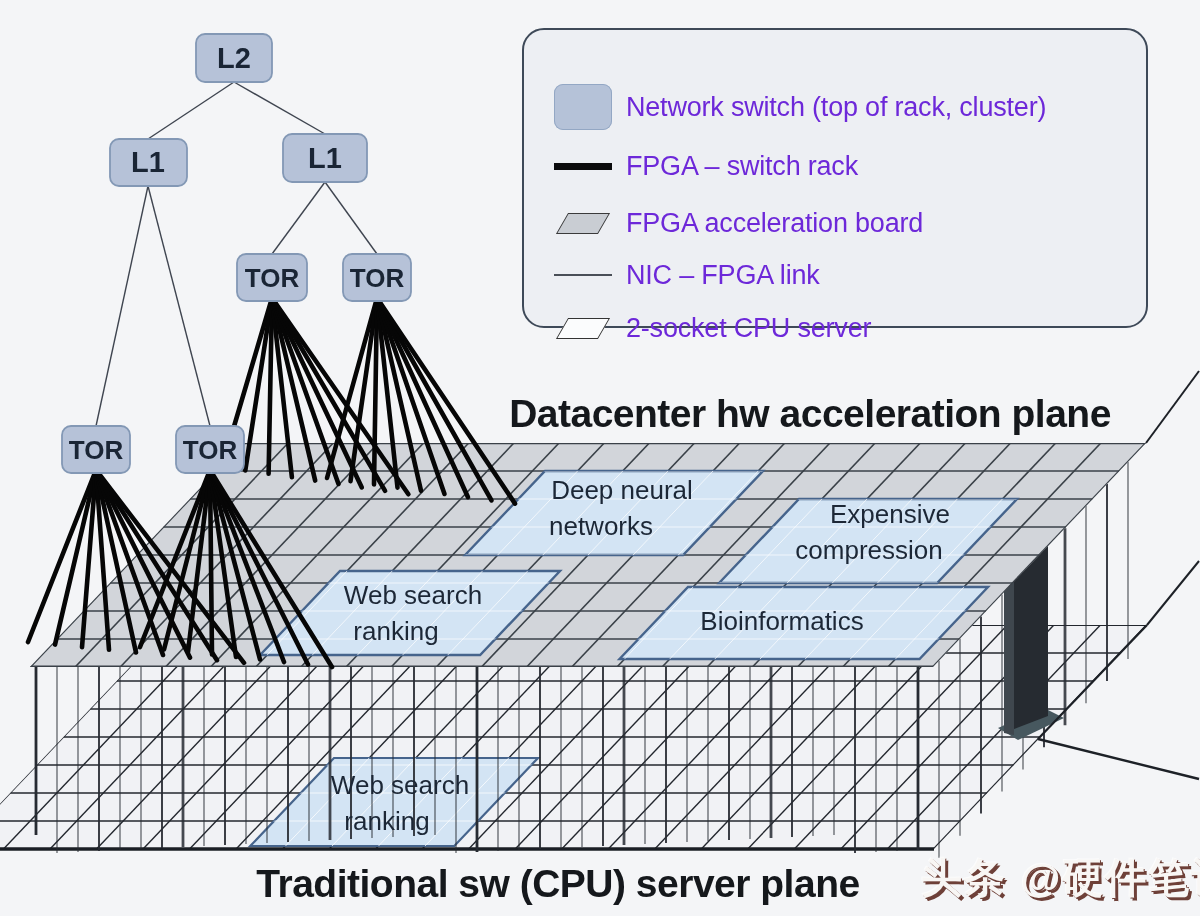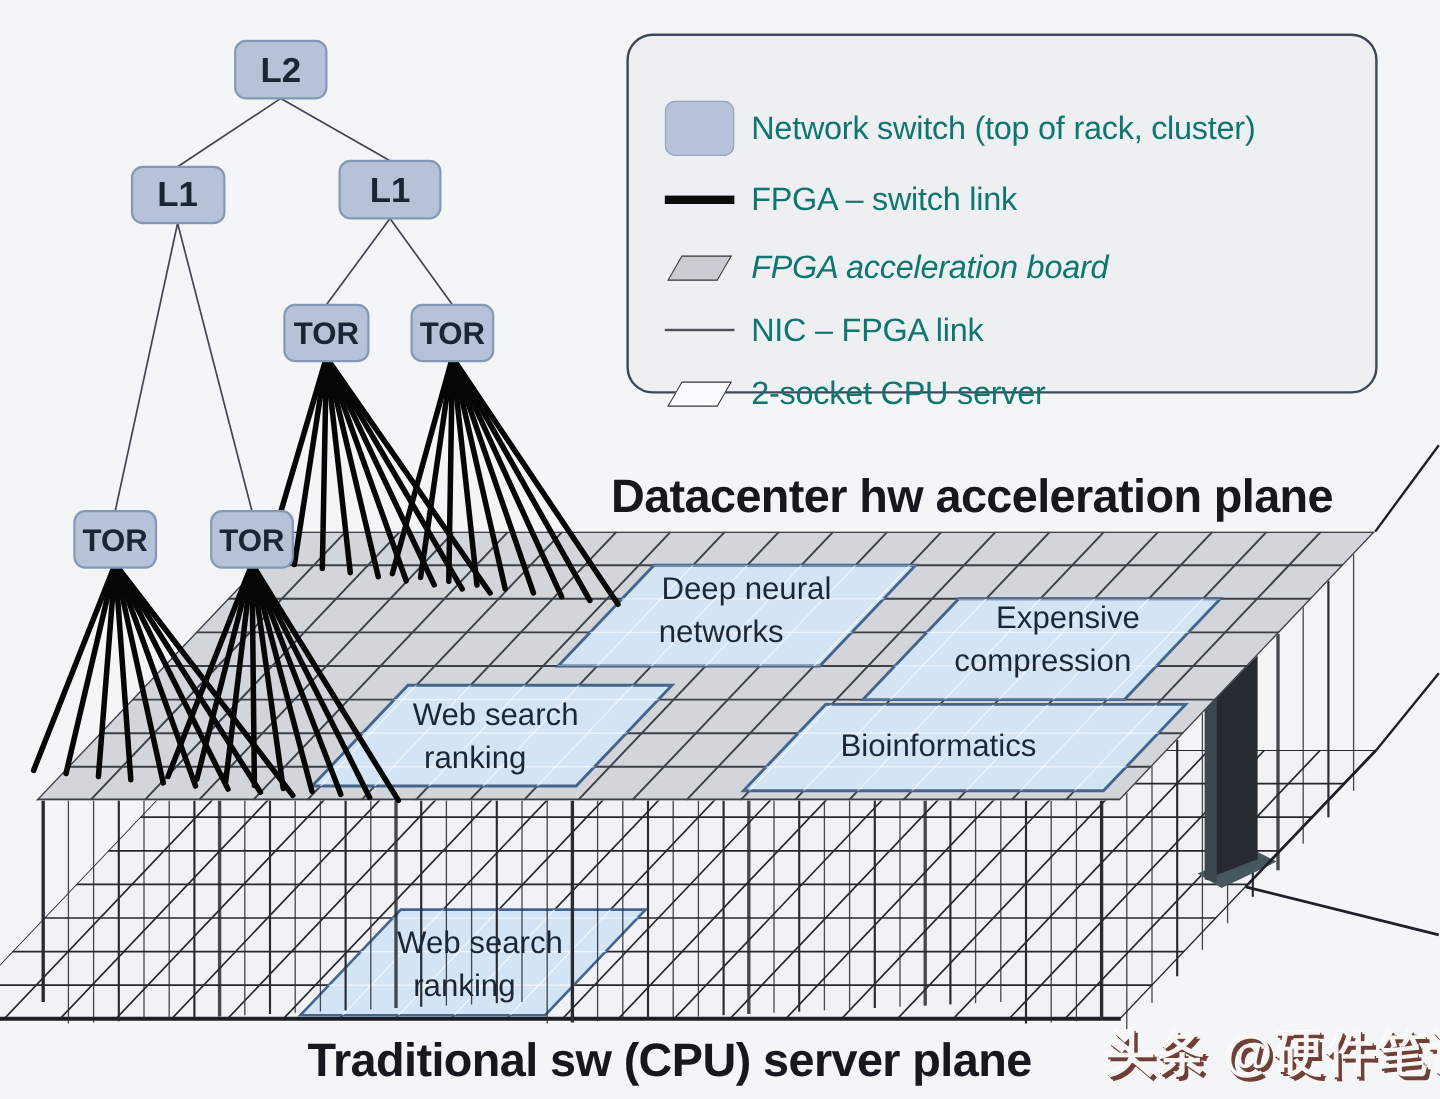--- a/index.html
+++ b/index.html
@@ -10,21 +10,21 @@
   svg text{font-family:"Liberation Sans",sans-serif;fill:#1c2736;}
   .node-label{font-size:29px;font-weight:700;fill:#1a2535;}
   .node-label.tor{font-size:26px;}
   .region-label{font-size:26px;font-weight:500;fill:#1c2736;}
   .plane-title{font-size:39px;font-weight:600;fill:#15181c;letter-spacing:-0.5px;}
   .node-box{fill:#b6c2d8;stroke:#8398b5;stroke-width:1.8;}
   .legend{position:absolute;left:522px;top:28px;width:626px;height:300px;
           background:#edeff3;border:2.5px solid #3e4958;border-radius:22px;box-sizing:border-box;}
   .legend-row{position:absolute;left:16px;right:10px;height:52px;display:flex;align-items:center;}
   .legend-icon{width:86px;display:flex;justify-content:center;align-items:center;flex:0 0 86px;}
-  .legend-label{font-size:27px;color:#0f766e;font-weight:500;letter-spacing:-0.2px;white-space:nowrap;}
+  .legend-label{font-size:27px;color:#6d28d9;font-weight:500;letter-spacing:-0.2px;white-space:nowrap;}
   .ic-switch{width:58px;height:46px;border-radius:9px;background:#b5c2d8;box-shadow:inset 0 0 0 1px #93a7c4;}
   .ic-thick{width:58px;height:7px;background:#0b0b0c;}
   .ic-thin{width:58px;height:2px;background:#4a4f57;}
   .ic-para-gray{width:40px;height:19px;background:#c9cdd3;border:1.6px solid #3a3a3a;transform:skewX(-30deg);}
   .ic-para-white{width:40px;height:19px;background:#fbfcfd;border:1.6px solid #333;transform:skewX(-30deg);}
   .watermark{position:absolute;left:921px;top:851px;font-size:41px;font-weight:700;
              letter-spacing:2px;color:#f8f6f4;white-space:nowrap;
              text-shadow:3px 3px 0 #6e4038,1px 1px 0 #6e4038,-1px -1px 0 rgba(255,255,255,.65);}
 </style>
 </head>
@@ -451,23 +451,23 @@
   <div class="legend-row" style="top:51px;">
     <div class="legend-icon">
           <div class="ic-switch"></div>
         </div>
     <div class="legend-label">Network switch (top of rack, cluster)</div>
   </div>
   <div class="legend-row" style="top:110px;">
     <div class="legend-icon">
           <div class="ic-thick"></div>
         </div>
-    <div class="legend-label">FPGA – switch link</div>
+    <div class="legend-label">FPGA – switch rack</div>
   </div>
-  <div class="legend-row" style="top:167px;font-style:italic;">
+  <div class="legend-row" style="top:167px;">
     <div class="legend-icon">
           <div class="ic-para-gray"></div>
         </div>
     <div class="legend-label">FPGA acceleration board</div>
   </div>
   <div class="legend-row" style="top:219px;text-align:right;">
     <div class="legend-icon">
           <div class="ic-thin"></div>
         </div>
     <div class="legend-label">NIC – FPGA link</div>

